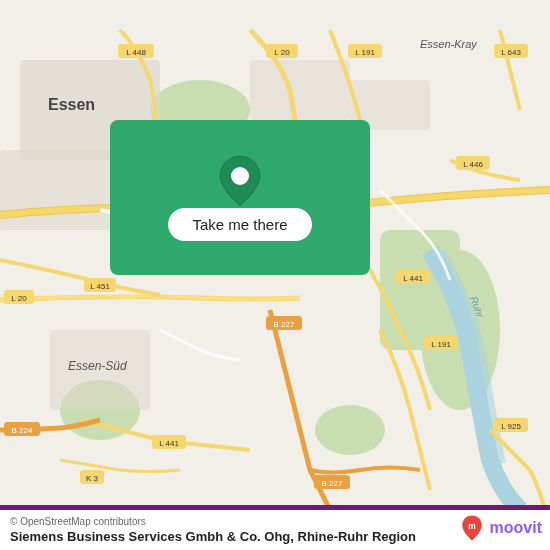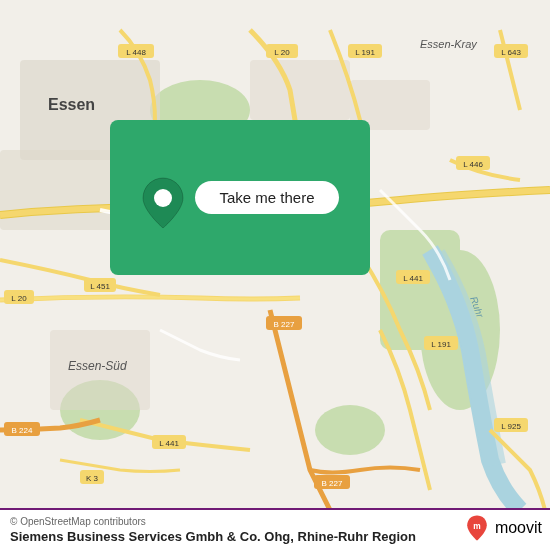--- a/index.html
+++ b/index.html
@@ -30,21 +30,21 @@
     
     .popup-overlay {
       position: absolute;
       top: 120px;
       left: 110px;
       width: 260px;
       height: 155px;
       background-color: #2ea86b;
       border-radius: 8px;
       display: flex;
-      flex-direction: row;
+      flex-direction: column;
       align-items: center;
       justify-content: center;
       gap: 10px;
     }
 
     .location-pin {
       width: 44px;
       height: 44px;
       position: relative;
     }
@@ -62,21 +62,21 @@
     }
 
     
     .bottom-bar {
       position: absolute;
       bottom: 0;
       left: 0;
       right: 0;
       background: white;
       padding: 6px 10px;
-      border-top: 2px solid #701a75;
+      border-top: 5px solid #701a75;
     }
 
     .attribution {
       font-size: 10px;
       color: #666;
       margin-bottom: 2px;
     }
 
     .place-name {
       font-size: 13px;
@@ -93,22 +93,22 @@
       gap: 4px;
     }
 
     .moovit-icon {
       width: 28px;
       height: 28px;
     }
 
     .moovit-text {
       font-size: 16px;
-      font-weight: normal;
-      color: #000000;
+      font-weight: bold;
+      color: #8b5cf6;
     }
 
     
     .map-svg {
       position: absolute;
       top: 0;
       left: 0;
       width: 100%;
       height: 100%;
     }

